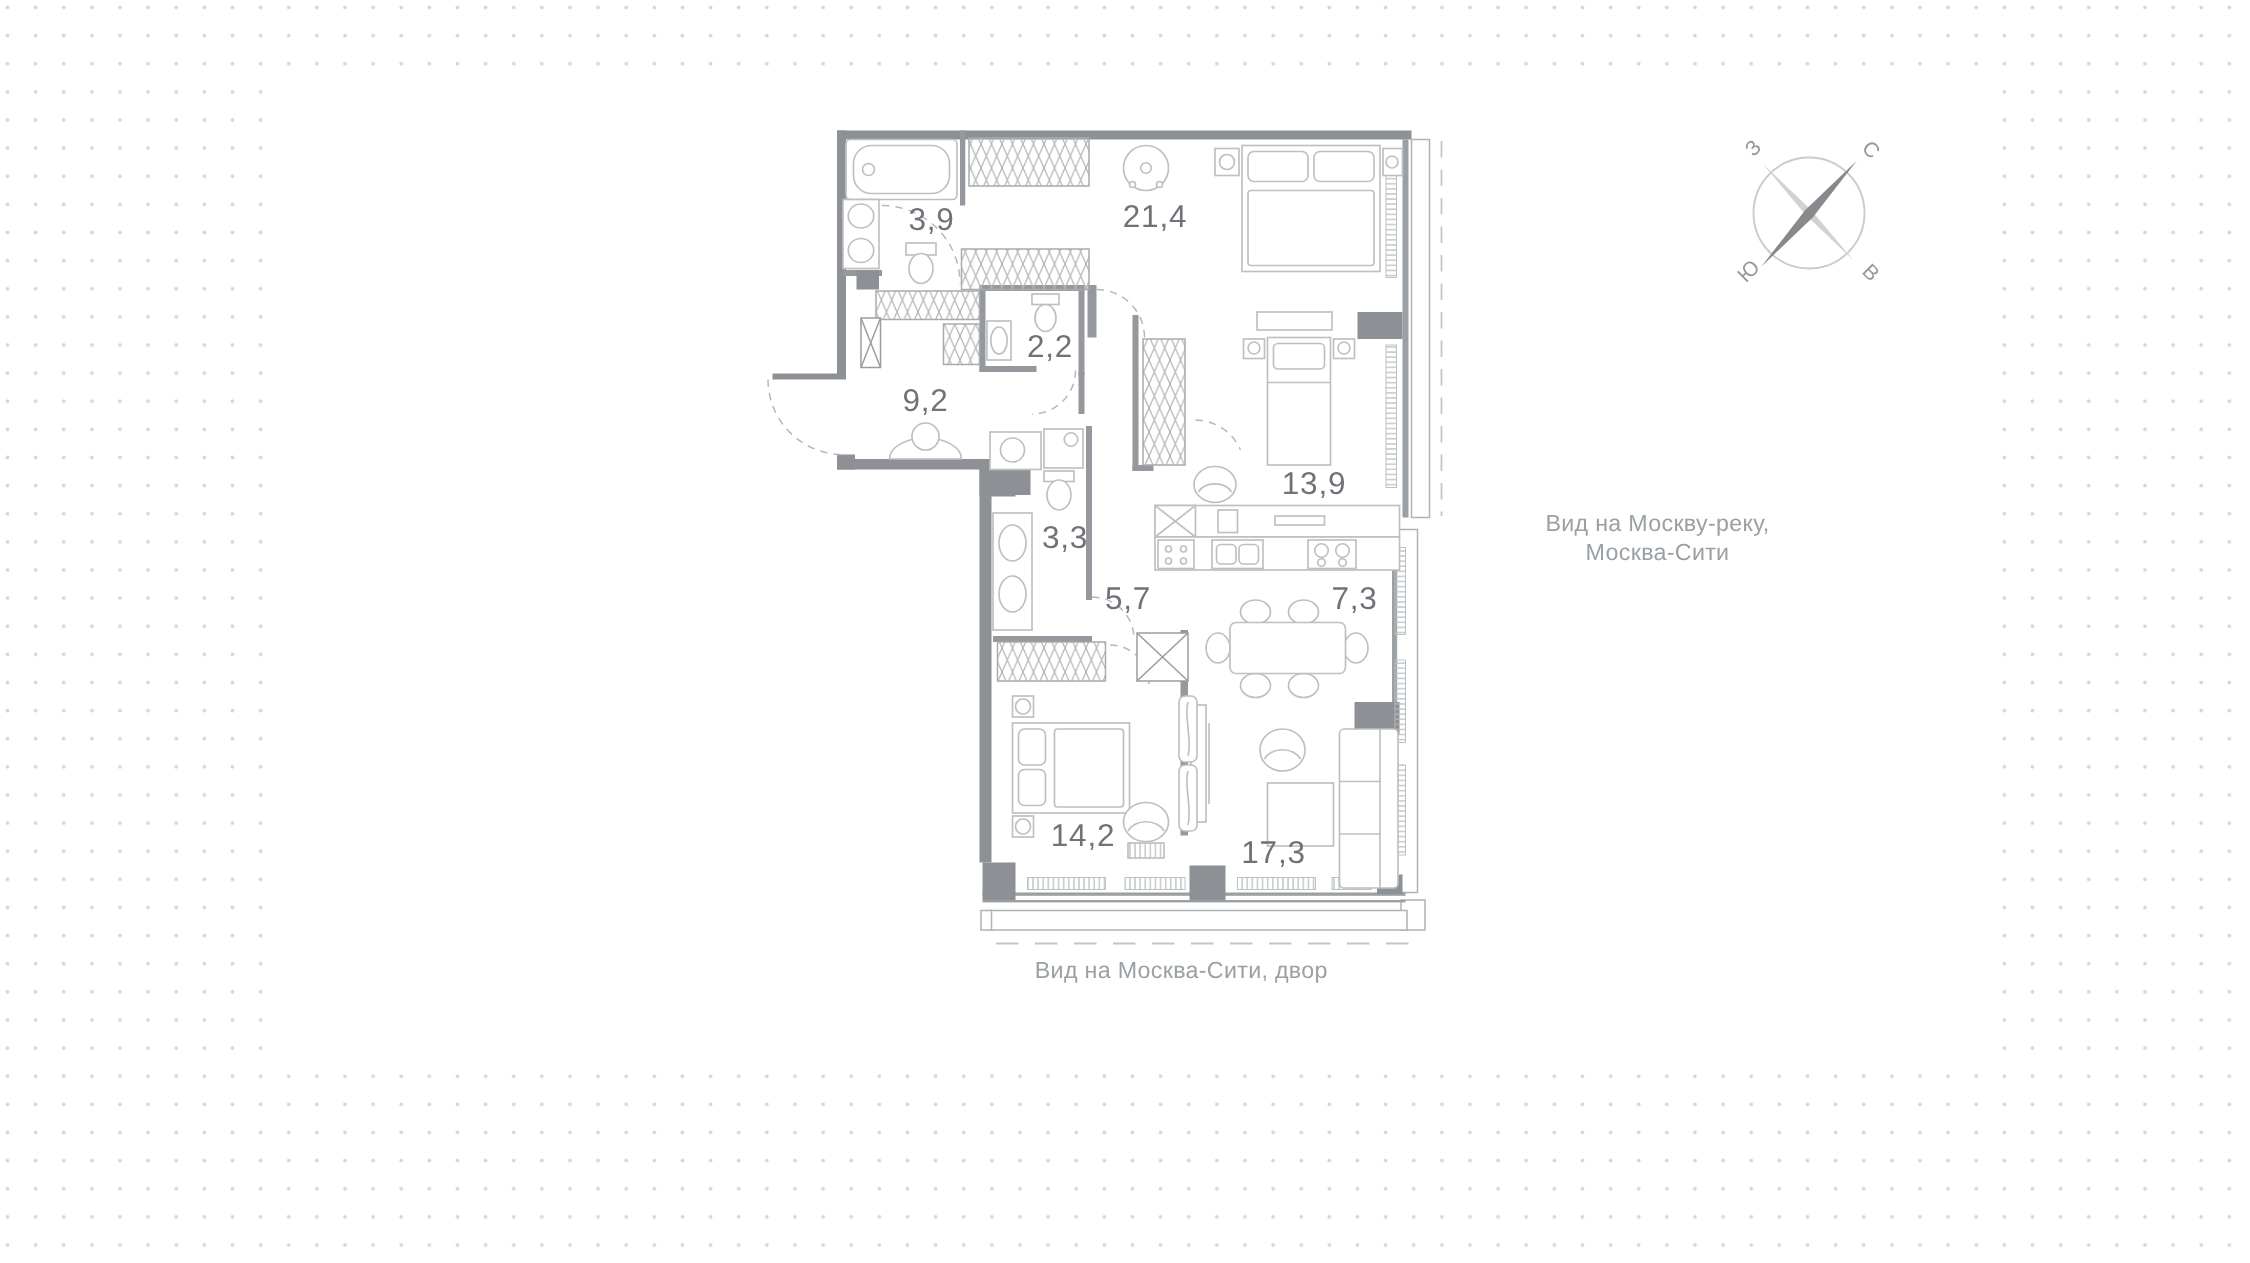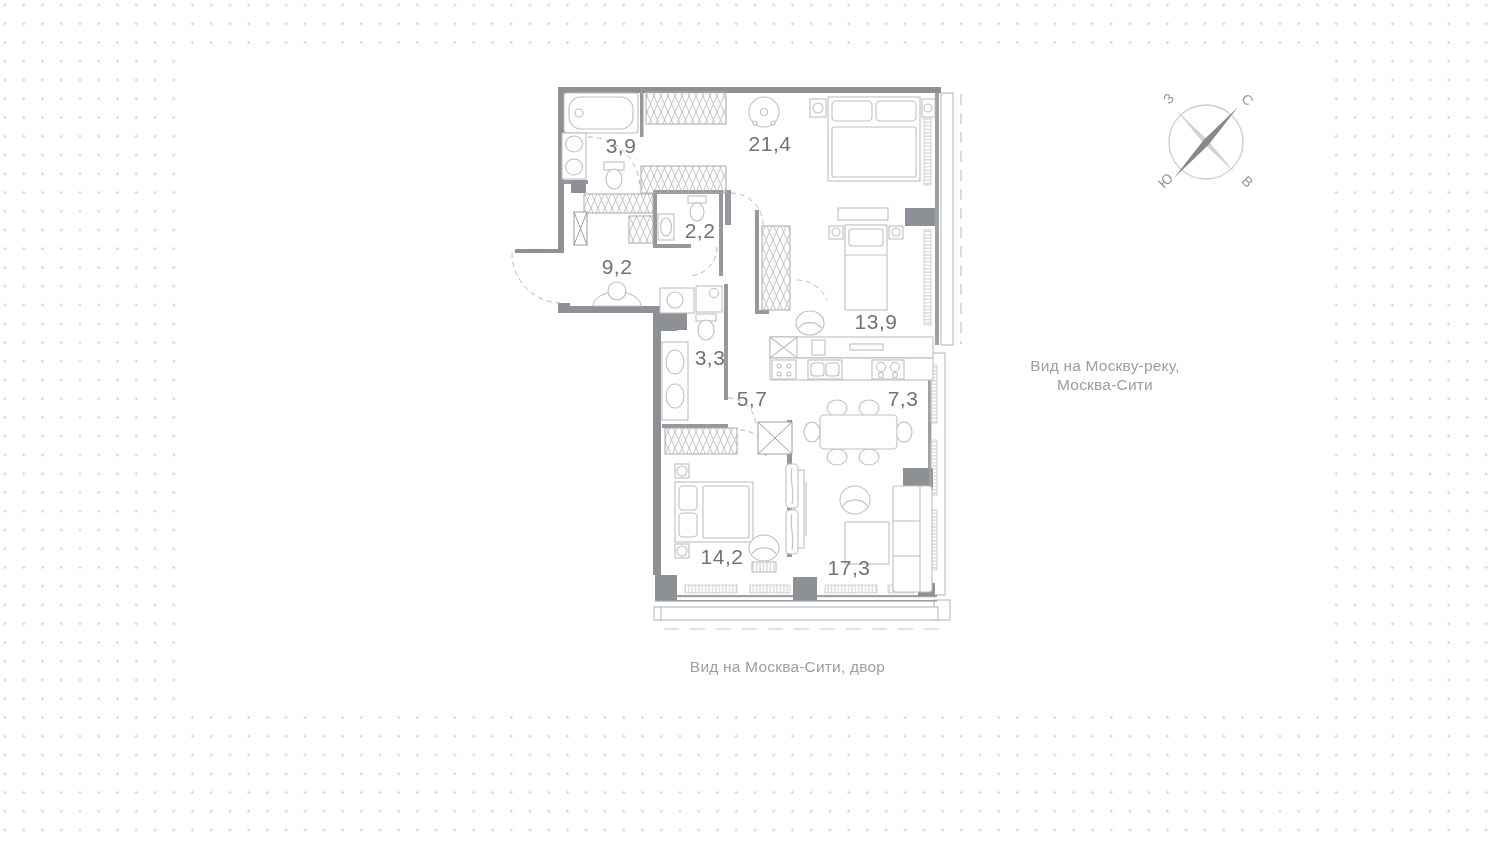--- a/index.html
+++ b/index.html
@@ -14,22 +14,22 @@
   .clean-area{
     position:absolute;left:178px;top:50px;width:1145px;height:662px;
     background:#ffffff;
   }
   .plan-svg{position:absolute;left:500px;top:80px;}
   .compass-svg{position:absolute;left:1158px;top:86px;}
   .view-note{
     position:absolute;color:#9aa0a4;font-size:15.5px;line-height:19px;
     text-align:center;letter-spacing:.2px;
   }
-  .view-right{left:1000px;top:340px;width:210px;margin-top:16px;}
-  .view-bottom{left:660px;top:657px;width:255px;}
+  .view-right{left:1000px;top:340px;width:210px;}
+  .view-bottom{left:660px;top:638px;width:255px;}
   svg text.rl{
     font-family:"Liberation Sans",sans-serif;font-size:21px;fill:#6f7377;
     letter-spacing:.5px;text-anchor:middle;
   }
   svg text.cl{
     font-family:"Liberation Sans",sans-serif;font-size:14px;fill:#96989b;
     text-anchor:middle;
   }
 </style>
 </head>

